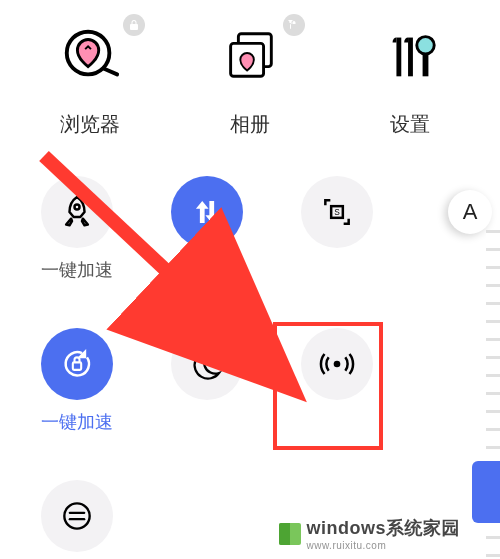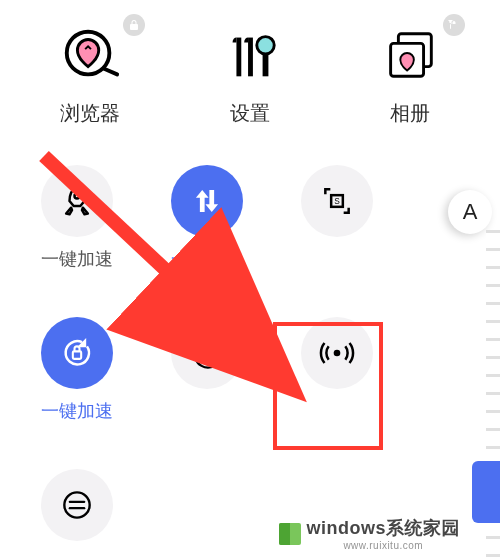--- a/index.html
+++ b/index.html
@@ -13,20 +13,21 @@
     display: flex;
     justify-content: space-around;
     padding: 20px 10px 8px 10px;
   }
   .app-item {
     width: 150px;
     display: flex;
     flex-direction: column;
     align-items: center;
     position: relative;
+    gap: 11px;
   }
   .app-icon-box {
     width: 70px; height: 70px;
     display: flex; align-items: center; justify-content: center;
     position: relative;
   }
   .app-label {
     margin-top: 10px;
     font-size: 20px;
     color: #2f2f2f;
@@ -106,72 +107,72 @@
   }
   .watermark .logo-sq::before {
     content: ""; position: absolute; left: 0; top: 0;
     width: 11px; height: 22px; background: #3a9b1e;
     border-top-left-radius: 2px; border-bottom-left-radius: 2px;
   }
   .wm-main {
     font-size: 18px; font-weight: 600; color: #333; letter-spacing: .5px;
     font-family: Arial, sans-serif;
   }
-  .wm-sub { font-size: 10px; color: #888; letter-spacing: .5px; text-align: center; }
+  .wm-sub { font-size: 10px; color: #888; letter-spacing: .5px; }
 </style>
 </head>
 <body>
 
 <div class="app-row">
   <div class="app-item">
     <div class="lock-badge">
       <svg width="12" height="12" viewBox="0 0 24 24">
           <path fill="#fff" d="M12 2a5 5 0 0 0-5 5v3H6a2 2 0 0 0-2 2v8a2 2 0 0 0 2 2h12a2 2 0 0 0 2-2v-8a2 2 0 0 0-2-2h-1V7a5 5 0 0 0-5-5zm-3 5a3 3 0 1 1 6 0v3H9V7z"></path>
         </svg>
     </div>
     <div class="app-icon-box">
       <svg width="62" height="62" viewBox="0 0 64 64">
         <circle cx="30" cy="30" r="22" fill="none" stroke="#000" stroke-width="4"></circle>
         <line x1="46" y1="46" x2="60" y2="52" stroke="#000" stroke-width="4" stroke-linecap="round"></line>
         <path d="M30 16c6 0 11 5 11 11 0 9-11 17-11 17S19 36 19 27c0-6 5-11 11-11z" fill="#ff8fb3" stroke="#000" stroke-width="3"></path>
         <path d="M27 26l3-3 3 3" fill="none" stroke="#000" stroke-width="2"></path>
       </svg>
     </div>
     <div class="app-label">浏览器</div>
+  </div>
+
+  <div class="app-item">
+    <div class="lock-badge">
+      <svg width="12" height="12" viewBox="0 0 24 24">
+          <path fill="#fff" d="M12 2a5 5 0 0 0-5 5v3H6a2 2 0 0 0-2 2v8a2 2 0 0 0 2-2v-8a2 2 0 0 0-2-2h-1V7a5 5 0 0 0-5-5zm-3 5a3 3 0 1 1 6 0v3H9V7z"></path>
+        </svg>
+    </div>
+    <div class="app-icon-box">
+      <svg width="62" height="62" viewBox="0 0 64 64">
+        <rect x="20" y="10" width="34" height="34" rx="3" fill="#fff" stroke="#000" stroke-width="3"></rect>
+        <rect x="12" y="20" width="34" height="34" rx="3" fill="#fff" stroke="#000" stroke-width="3"></rect>
+        <path d="M29 30c4 0 7 3 7 7 0 6-7 11-7 11s-7-5-7-11c0-4 3-7 7-7z" fill="#ff8fb3" stroke="#000" stroke-width="2"></path>
+      </svg>
+    </div>
+    <div class="app-label">相册</div>
   </div>
 
   <div class="app-item">
     <div class="app-icon-box">
       <svg width="62" height="62" viewBox="0 0 64 64">
         <rect x="18" y="14" width="5" height="40" fill="#000"></rect>
         <rect x="30" y="14" width="5" height="40" fill="#000"></rect>
         <path d="M18 14c-2 0-4 2-4 5h4z" fill="#000"></path>
         <path d="M30 14c-2 0-4 2-4 5h4z" fill="#000"></path>
         <circle cx="48" cy="22" r="9" fill="#8be0e0" stroke="#000" stroke-width="3"></circle>
         <rect x="45" y="30" width="6" height="24" fill="#000"></rect>
       </svg>
     </div>
     <div class="app-label">设置</div>
   </div>
-
-  <div class="app-item">
-    <div class="lock-badge">
-      <svg width="12" height="12" viewBox="0 0 24 24">
-          <path fill="#fff" d="M12 2a5 5 0 0 0-5 5v3H6a2 2 0 0 0-2 2v8a2 2 0 0 0 2-2v-8a2 2 0 0 0-2-2h-1V7a5 5 0 0 0-5-5zm-3 5a3 3 0 1 1 6 0v3H9V7z"></path>
-        </svg>
-    </div>
-    <div class="app-icon-box">
-      <svg width="62" height="62" viewBox="0 0 64 64">
-        <rect x="20" y="10" width="34" height="34" rx="3" fill="#fff" stroke="#000" stroke-width="3"></rect>
-        <rect x="12" y="20" width="34" height="34" rx="3" fill="#fff" stroke="#000" stroke-width="3"></rect>
-        <path d="M29 30c4 0 7 3 7 7 0 6-7 11-7 11s-7-5-7-11c0-4 3-7 7-7z" fill="#ff8fb3" stroke="#000" stroke-width="2"></path>
-      </svg>
-    </div>
-    <div class="app-label">相册</div>
-  </div>
 </div>
 
 <div class="toggle-grid">
 
   <div class="toggle-item">
     <div class="toggle-circle">
       <svg width="40" height="40" viewBox="0 0 48 48">
           <path fill="none" stroke="#000" stroke-width="3" stroke-linejoin="round" d="M24 6c6 4 9 10 9 18l-5 6h-8l-5-6c0-8 3-14 9-18zM17 32l-6 7 4 1 3-5zM31 32l6 7-4 1-3-5z"></path>
           <circle cx="24" cy="18" r="3" fill="none" stroke="#000" stroke-width="3"></circle>
         </svg>

